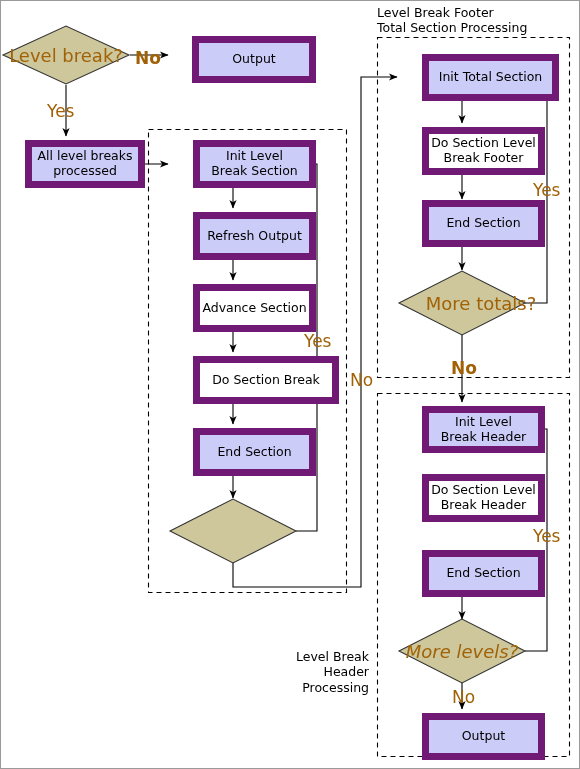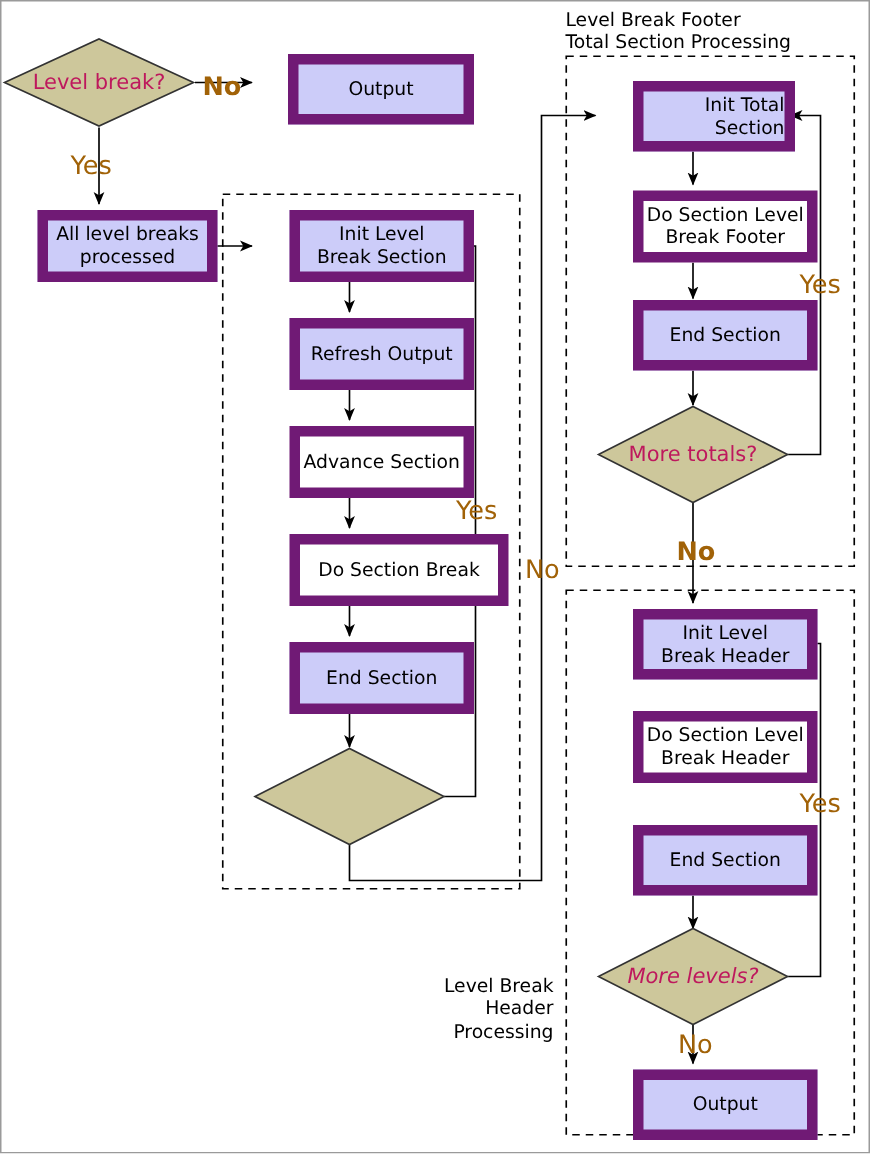--- a/index.html
+++ b/index.html
@@ -2,21 +2,21 @@
 <html><head>
 <meta charset="utf-8">
 <style>
   html,body{margin:0;padding:0;background:#ffffff;}
   body{font-family:"DejaVu Sans","Liberation Sans",sans-serif;}
   #canvas{position:relative;width:580px;height:769px;background:#ffffff;border:1px solid #9a9a9a;box-sizing:border-box;overflow:hidden;}
   svg.layer{position:absolute;left:0;top:0;width:580px;height:769px;}
   .node{position:absolute;box-sizing:border-box;display:flex;align-items:center;justify-content:center;text-align:center;line-height:1.18;color:#000;font-size:12.5px;}
   .proc{border:7px solid #701a75;background:#ffffff;margin-left:21px;}
   .proc.hl{background:#ccccf9;}
-  .dia-label{position:absolute;display:flex;align-items:center;justify-content:center;text-align:center;font-size:14px;color:#be185d;pointer-events:none;}
+  .dia-label{position:absolute;display:flex;align-items:center;justify-content:center;text-align:center;font-size:18px;color:#a16207;pointer-events:none;}
   .grp-title{position:absolute;font-size:12.5px;color:#000;white-space:pre-line;line-height:1.22;}
   .edge-label{position:absolute;font-size:17px;color:#a16207;}
   .edge-label.bold{font-weight:bold;}
 </style>
 </head>
 <body>
 
 <div id="canvas">
 
   <svg class="layer" viewBox="0 0 580 769">
@@ -74,34 +74,34 @@
   <svg class="layer" viewBox="0 0 580 769">
     <g stroke="#333" stroke-width="1.1">
       <polygon points="2,54 65,25 128,54 65,83" fill="#cdc79b"></polygon>
       <polygon points="169,530 232,498 295,530 232,562" fill="#cdc79b"></polygon>
       <polygon points="398,302 461,270 524,302 461,334" fill="#cdc79b"></polygon>
       <polygon points="398,650 461,618 524,650 461,682" fill="#cdc79b"></polygon>
     </g>
   </svg>
 
   <div class="dia-label" style="left:2px;top:38px;width:126px;height:32px;">Level break?</div>
-  <div class="dia-label" style="left:398px;top:286px;width:126px;height:32px;">More totals?</div>
+  <div class="dia-label" style="left:417px;top:286px;width:126px;height:32px;">More totals?</div>
   <div class="dia-label" style="left:398px;top:634px;width:126px;height:32px;font-style:italic;">More levels?</div>
 
   <div class="node proc hl" style="left:170px;top:35px;width:124px;height:47px;">Output</div>
 
   <div class="node proc hl" style="left:3px;top:139px;width:120px;height:48px;">All level breaks<br>processed</div>
 
   <div class="node proc hl" style="left:171px;top:139px;width:123px;height:48px;">Init Level<br>Break Section</div>
   <div class="node proc hl" style="left:171px;top:211px;width:123px;height:48px;">Refresh Output</div>
   <div class="node proc" style="left:171px;top:283px;width:123px;height:48px;">Advance Section</div>
   <div class="node proc" style="left:171px;top:355px;width:146px;height:48px;">Do Section Break</div>
   <div class="node proc hl" style="left:171px;top:427px;width:123px;height:48px;">End Section</div>
 
-  <div class="node proc hl" style="left:400px;top:53px;width:108px;height:47px;text-align:right;">Init Total Section</div>
+  <div class="node proc hl" style="left:400px;top:53px;width:137px;height:47px;text-align:right;">Init Total Section</div>
   <div class="node proc" style="left:400px;top:126px;width:123px;height:48px;">Do Section Level<br>Break Footer</div>
   <div class="node proc hl" style="left:400px;top:199px;width:123px;height:47px;">End Section</div>
 
   <div class="node proc hl" style="left:400px;top:405px;width:123px;height:47px;">Init Level<br>Break Header</div>
   <div class="node proc" style="left:400px;top:473px;width:123px;height:48px;">Do Section Level<br>Break Header</div>
   <div class="node proc hl" style="left:400px;top:549px;width:123px;height:47px;">End Section</div>
   <div class="node proc hl" style="left:400px;top:712px;width:123px;height:47px;">Output</div>
 
   <div class="grp-title" style="left:376px;top:4px;">Level Break Footer<br>Total Section Processing</div>
   <div class="grp-title" style="left:253px;top:648px;text-align:right;width:115px;">Level Break<br>Header Processing</div>

